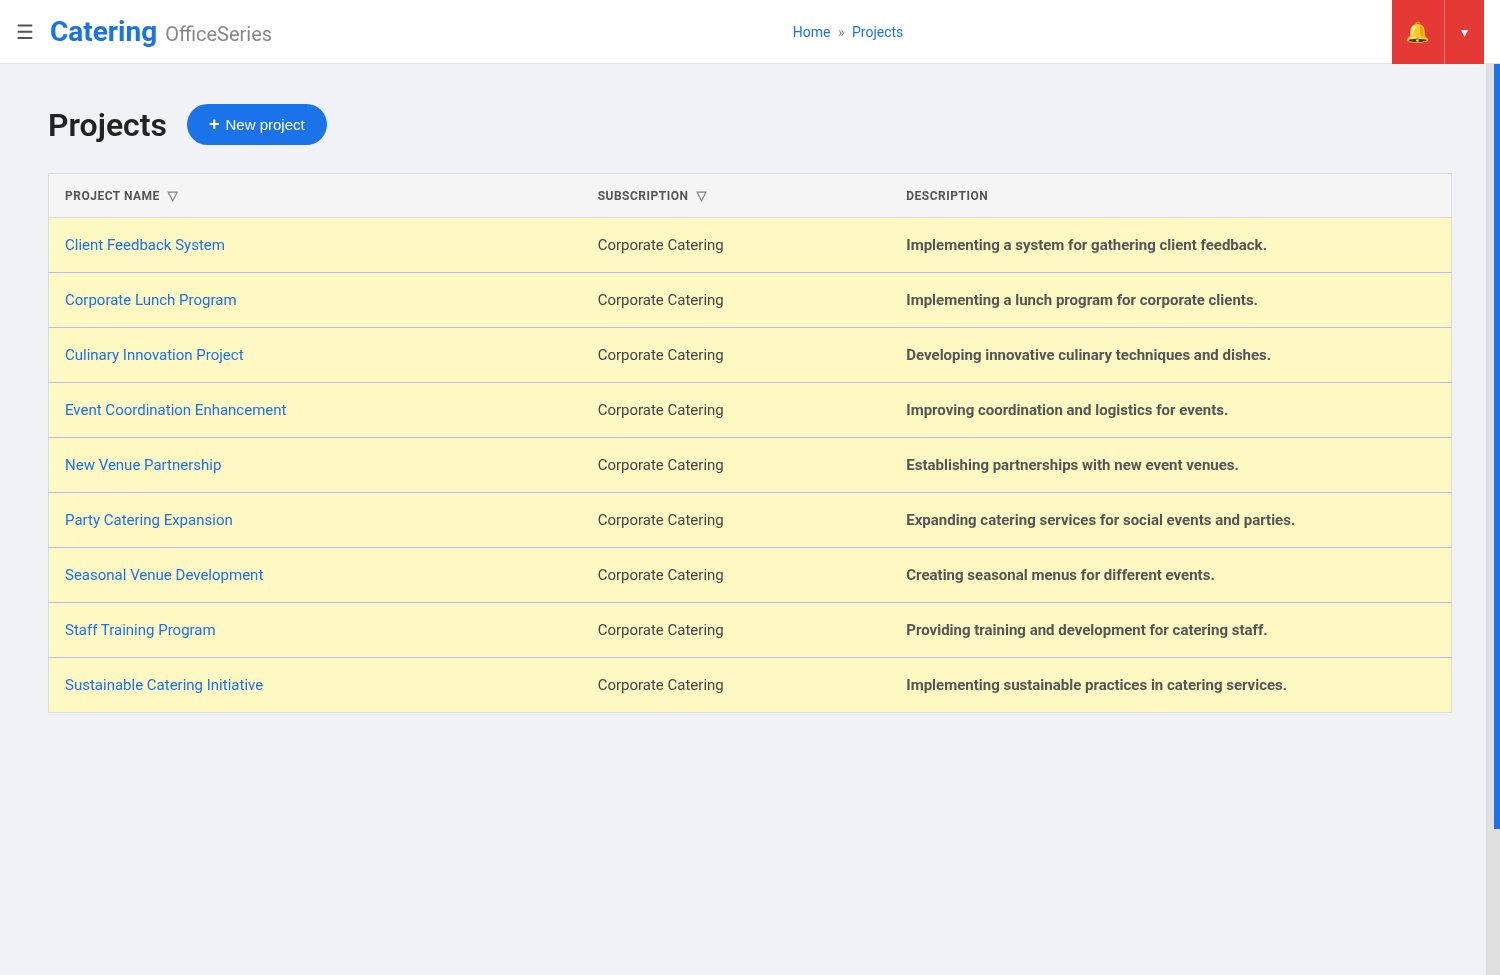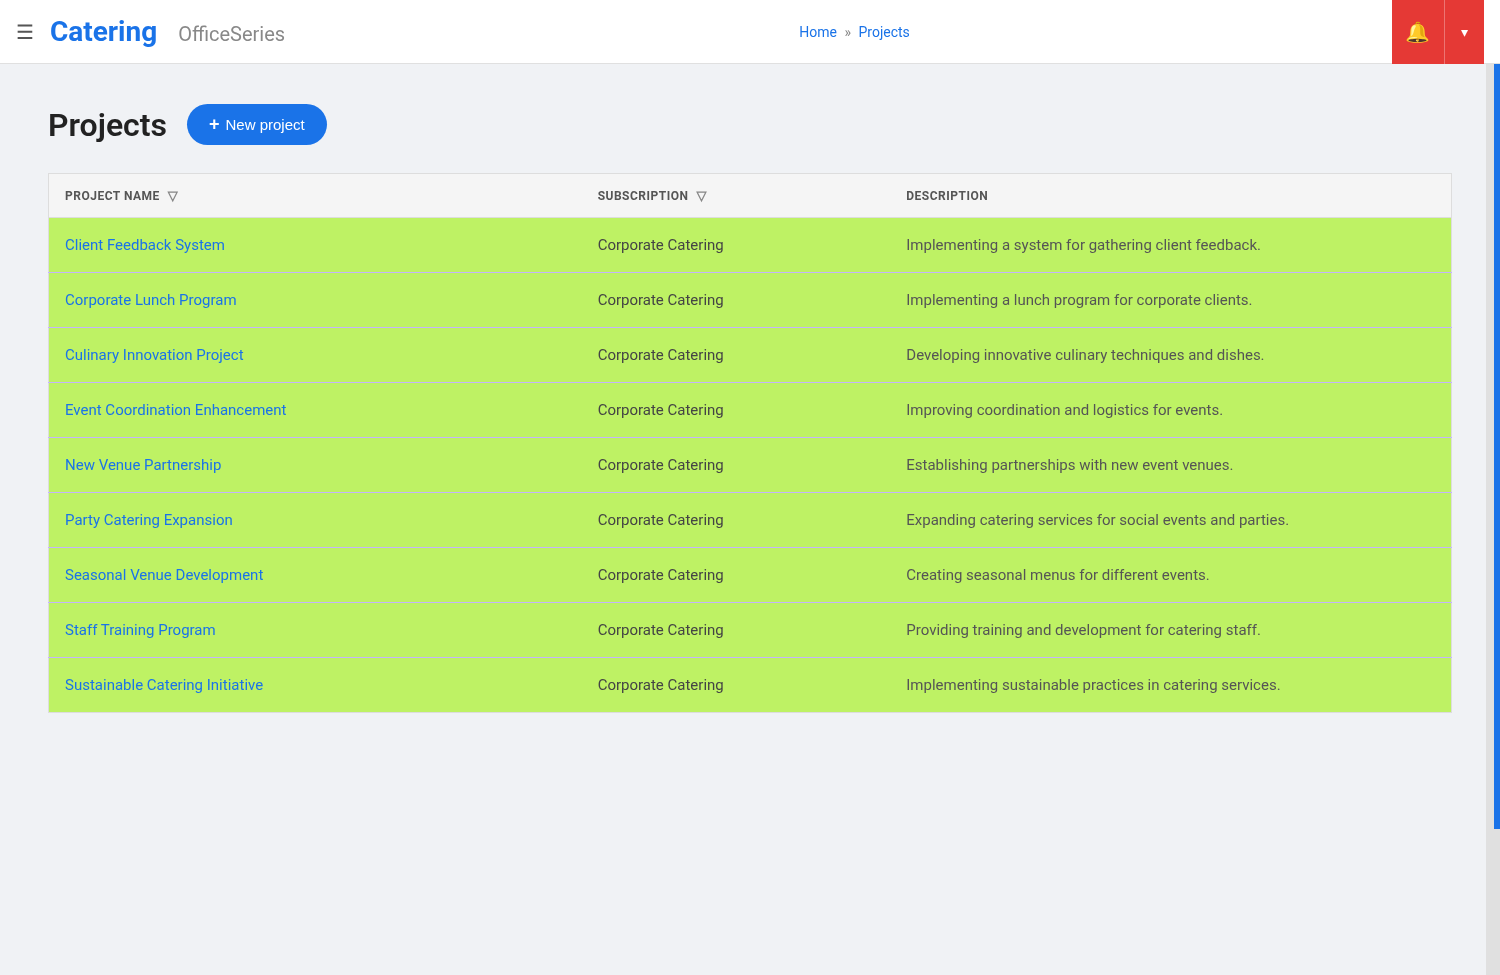--- a/index.html
+++ b/index.html
@@ -29,21 +29,21 @@
     }
     .nav-brand {
       display: flex;
       align-items: baseline;
       margin-right: 32px;
     }
     .nav-brand-catering {
       font-size: 28px;
       font-weight: 700;
       color: #1a73e8;
-      margin-right: 21px;
+      margin-right: 8px;
     }
     .nav-brand-series {
       font-size: 20px;
       color: #888;
       font-weight: 400;
     }
     .nav-breadcrumb {
       flex: 1;
       text-align: center;
       font-size: 14px;
@@ -117,21 +117,21 @@
       align-items: center;
       gap: 6px;
     }
     .new-project-btn .plus {
       font-size: 18px;
       font-weight: 700;
     }
 
     
     .projects-table {
-      background: #bef264;
+      background: #fef9c3;
       border: 1px solid #ddd;
       border-radius: 4px;
       width: 100%;
       border-collapse: collapse;
     }
     .projects-table thead tr {
       background: #f5f5f5;
       border-bottom: 1px solid #ddd;
     }
     .projects-table thead th {
@@ -171,20 +171,21 @@
     .project-link {
       color: #1a73e8;
       text-decoration: none;
       cursor: pointer;
     }
     .sub-text {
       color: #444;
     }
     .desc-text {
       color: #555;
+      font-weight: bold;
     }
 
     
     .scrollbar-container {
       position: fixed;
       right: 0;
       top: 0;
       width: 14px;
       height: 100%;
       background: #e0e0e0;

